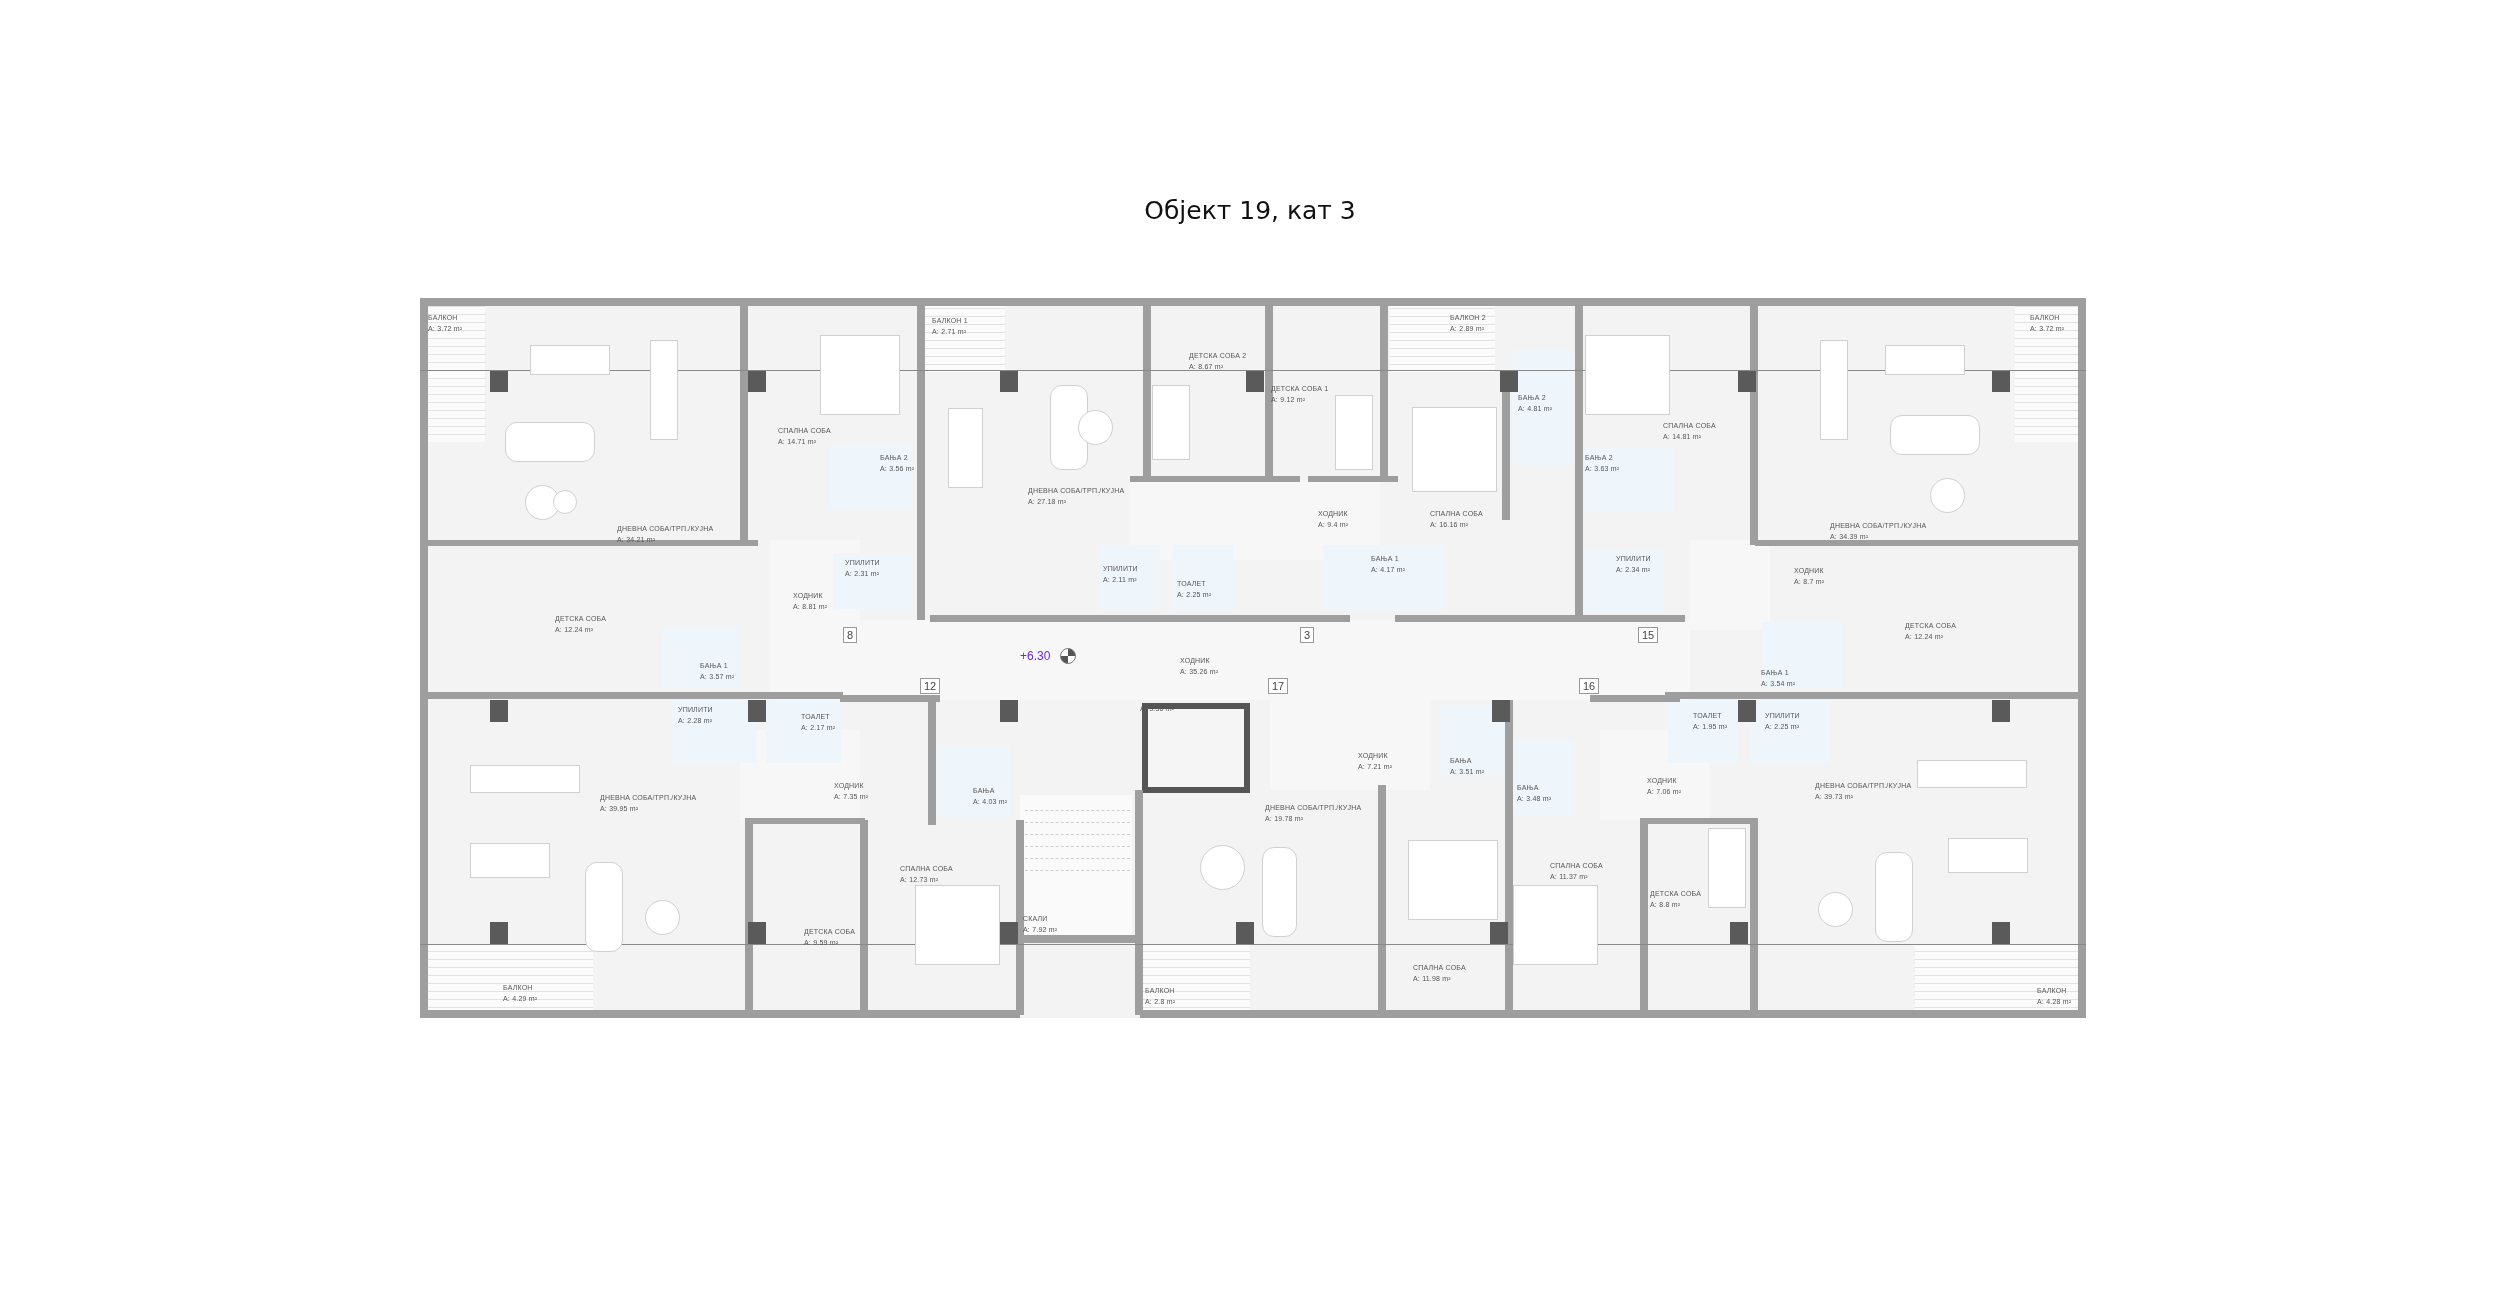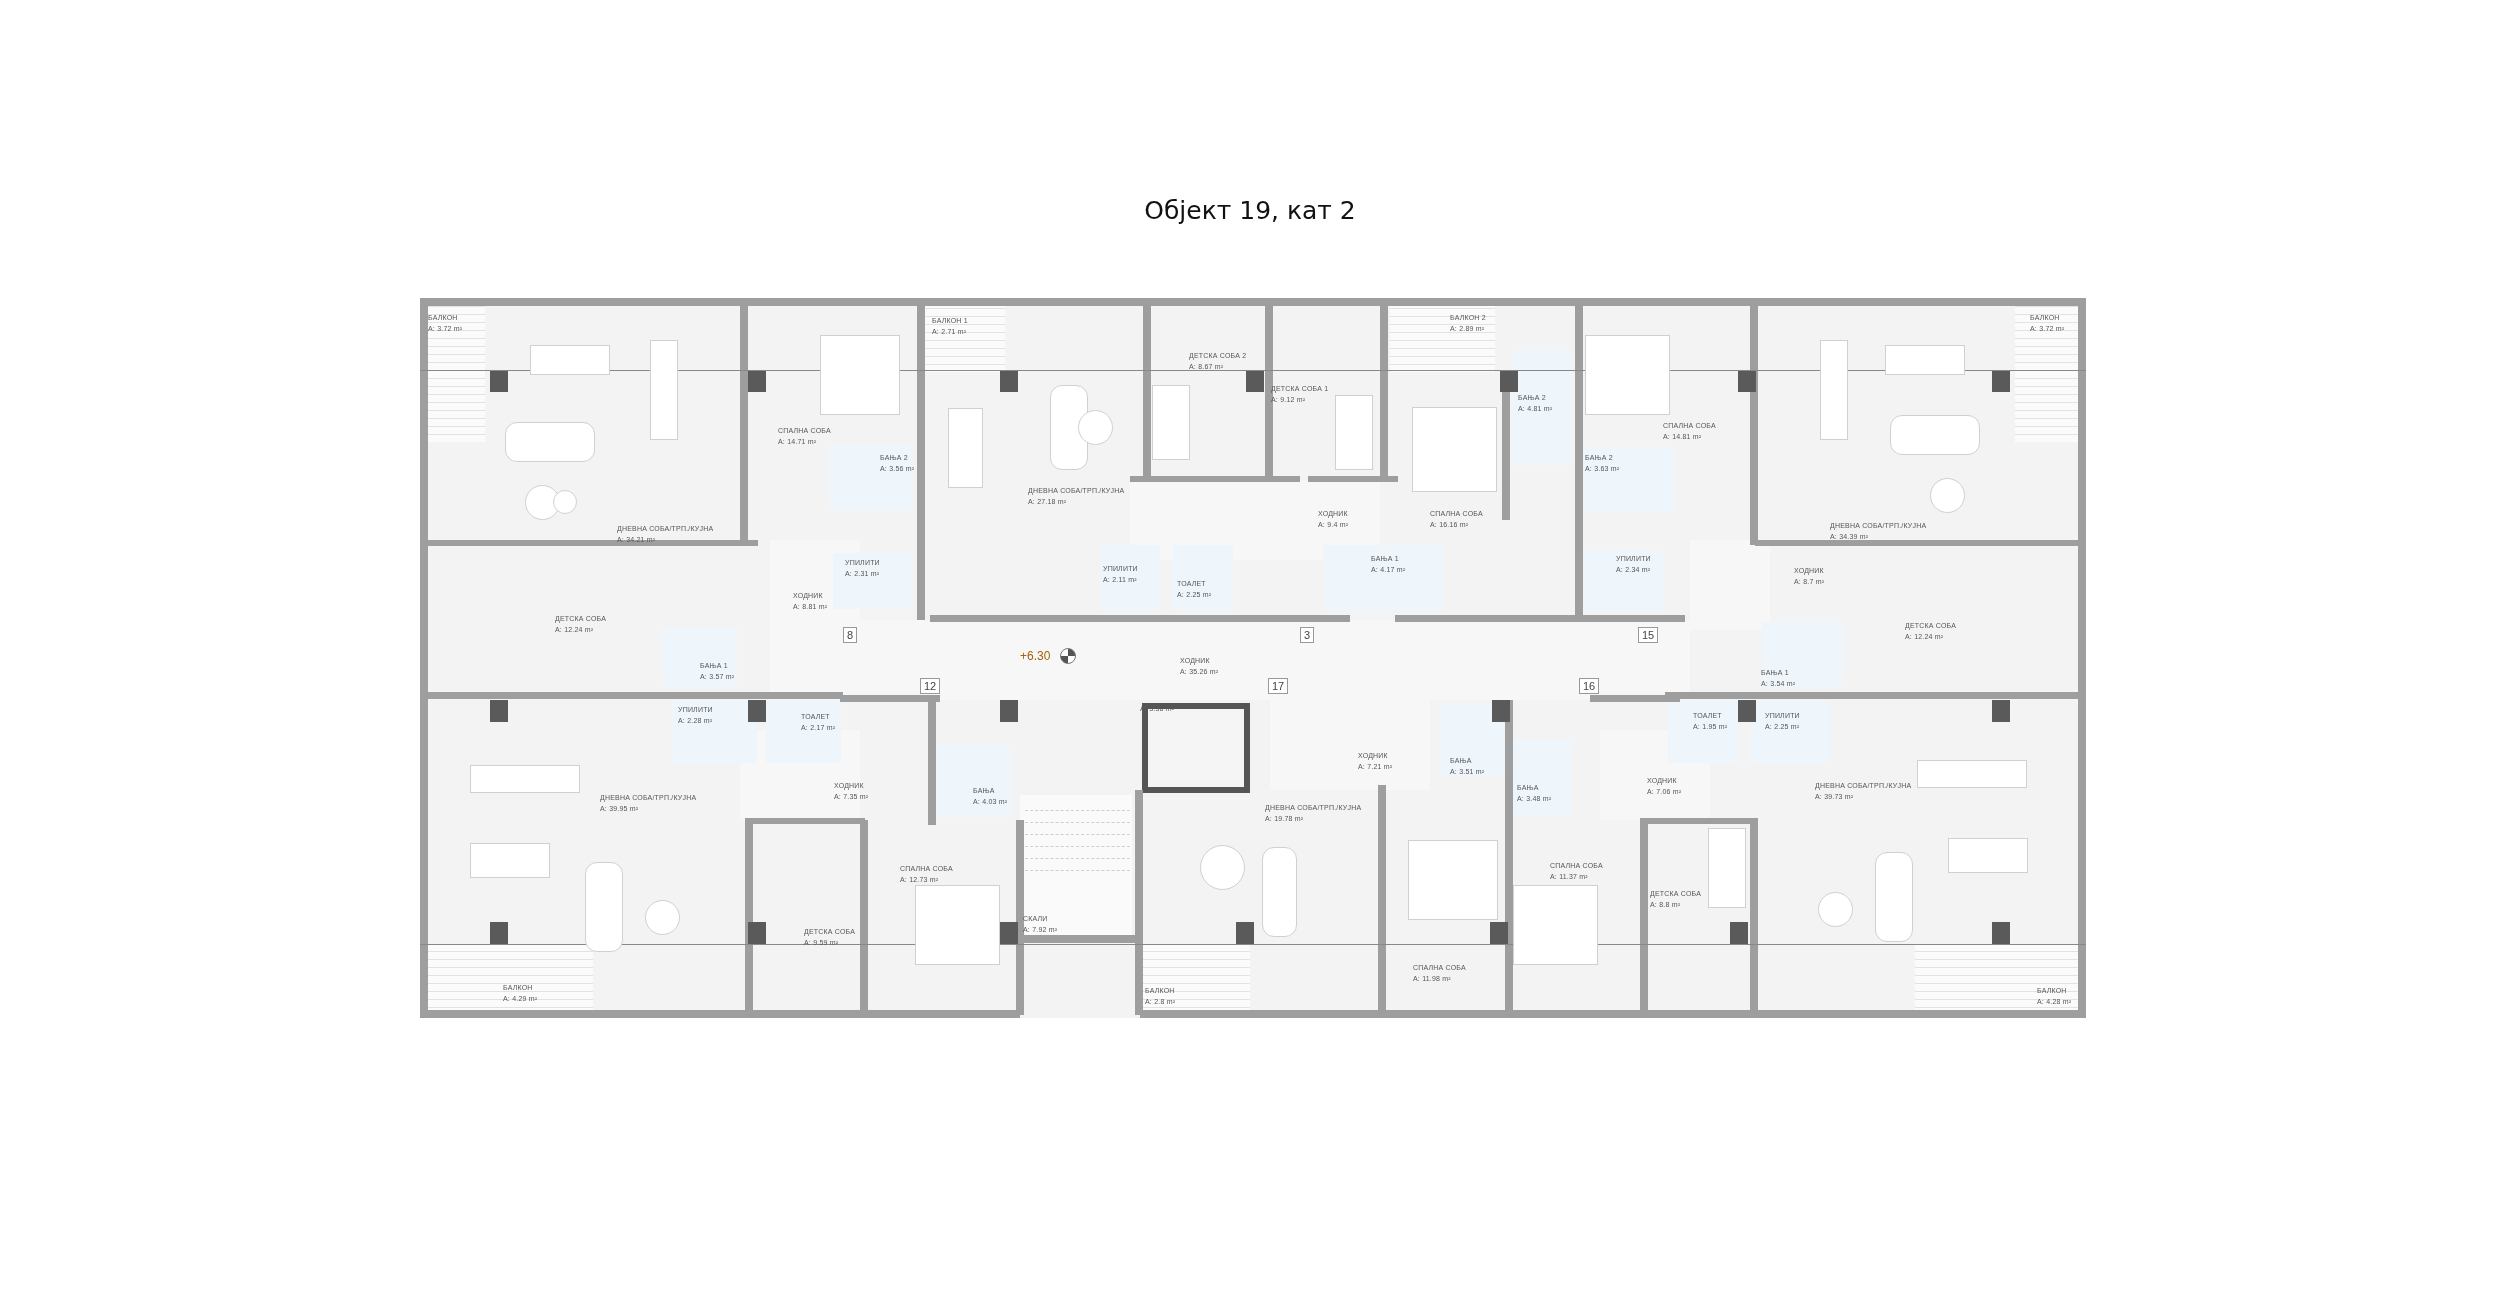--- a/index.html
+++ b/index.html
@@ -11,32 +11,32 @@
   .room.corr{background:#f7f7f7;}
   .room.bal{background:#fbfbfb;background-image:repeating-linear-gradient(0deg,transparent 0 7px,#e2e2e2 7px 8px);}
   .room.stair{background:#fafafa;}
   .wall{position:absolute;background:#9e9e9e;}
   .col{position:absolute;background:#5a5a5a;width:18px;height:22px;}
   .shaft{position:absolute;border:6px solid #555;background:#f5f5f5;box-sizing:border-box;}
   .lbl{position:absolute;font-family:"Liberation Sans",sans-serif;font-size:7px;color:#555;line-height:11px;white-space:nowrap;letter-spacing:0.2px;}
   .lbl .nm{display:block;text-transform:uppercase;}
   .lbl .ar{display:block;}
   .apt{position:absolute;font-family:"Liberation Sans",sans-serif;font-size:11px;color:#444;border:1px solid #999;background:#fff;padding:0 3px;line-height:14px;}
-  .lvl{position:absolute;font-family:"Liberation Sans",sans-serif;font-size:12px;color:#a16207;}
+  .lvl{position:absolute;font-family:"Liberation Sans",sans-serif;font-size:12px;color:#6d28d9;}
   .lvl-mark{position:absolute;width:14px;height:14px;border-radius:50%;border:1px solid #777;background:conic-gradient(#555 0 90deg,#fff 90deg 180deg,#555 180deg 270deg,#fff 270deg 360deg);}
   .furn{position:absolute;border:1px solid #d0d0d0;background:#fff;box-sizing:border-box;}
   .furn.round{border-radius:50%;}
   .furn.sofa{border-radius:12px;}
   .hdash{position:absolute;border-top:1px dashed #cfcfcf;}
   .axis{position:absolute;background:#888;}
 </style>
 </head>
 <body>
 
-<div class="title">Објект 19, кат 2</div>
+<div class="title">Објект 19, кат 3</div>
 
 <div class="plan">
 
   <div class="room" style="left:420px;top:300px;width:1666px;height:718px;background:#f3f3f3;"></div>
 
   <div class="room corr" style="left:840px;top:620px;width:850px;height:80px;"></div>
   <div class="room corr" style="left:770px;top:540px;width:90px;height:160px;"></div>
   <div class="room corr" style="left:1690px;top:540px;width:80px;height:90px;"></div>
   <div class="room corr" style="left:740px;top:730px;width:120px;height:90px;"></div>
   <div class="room corr" style="left:1270px;top:700px;width:160px;height:90px;"></div>

